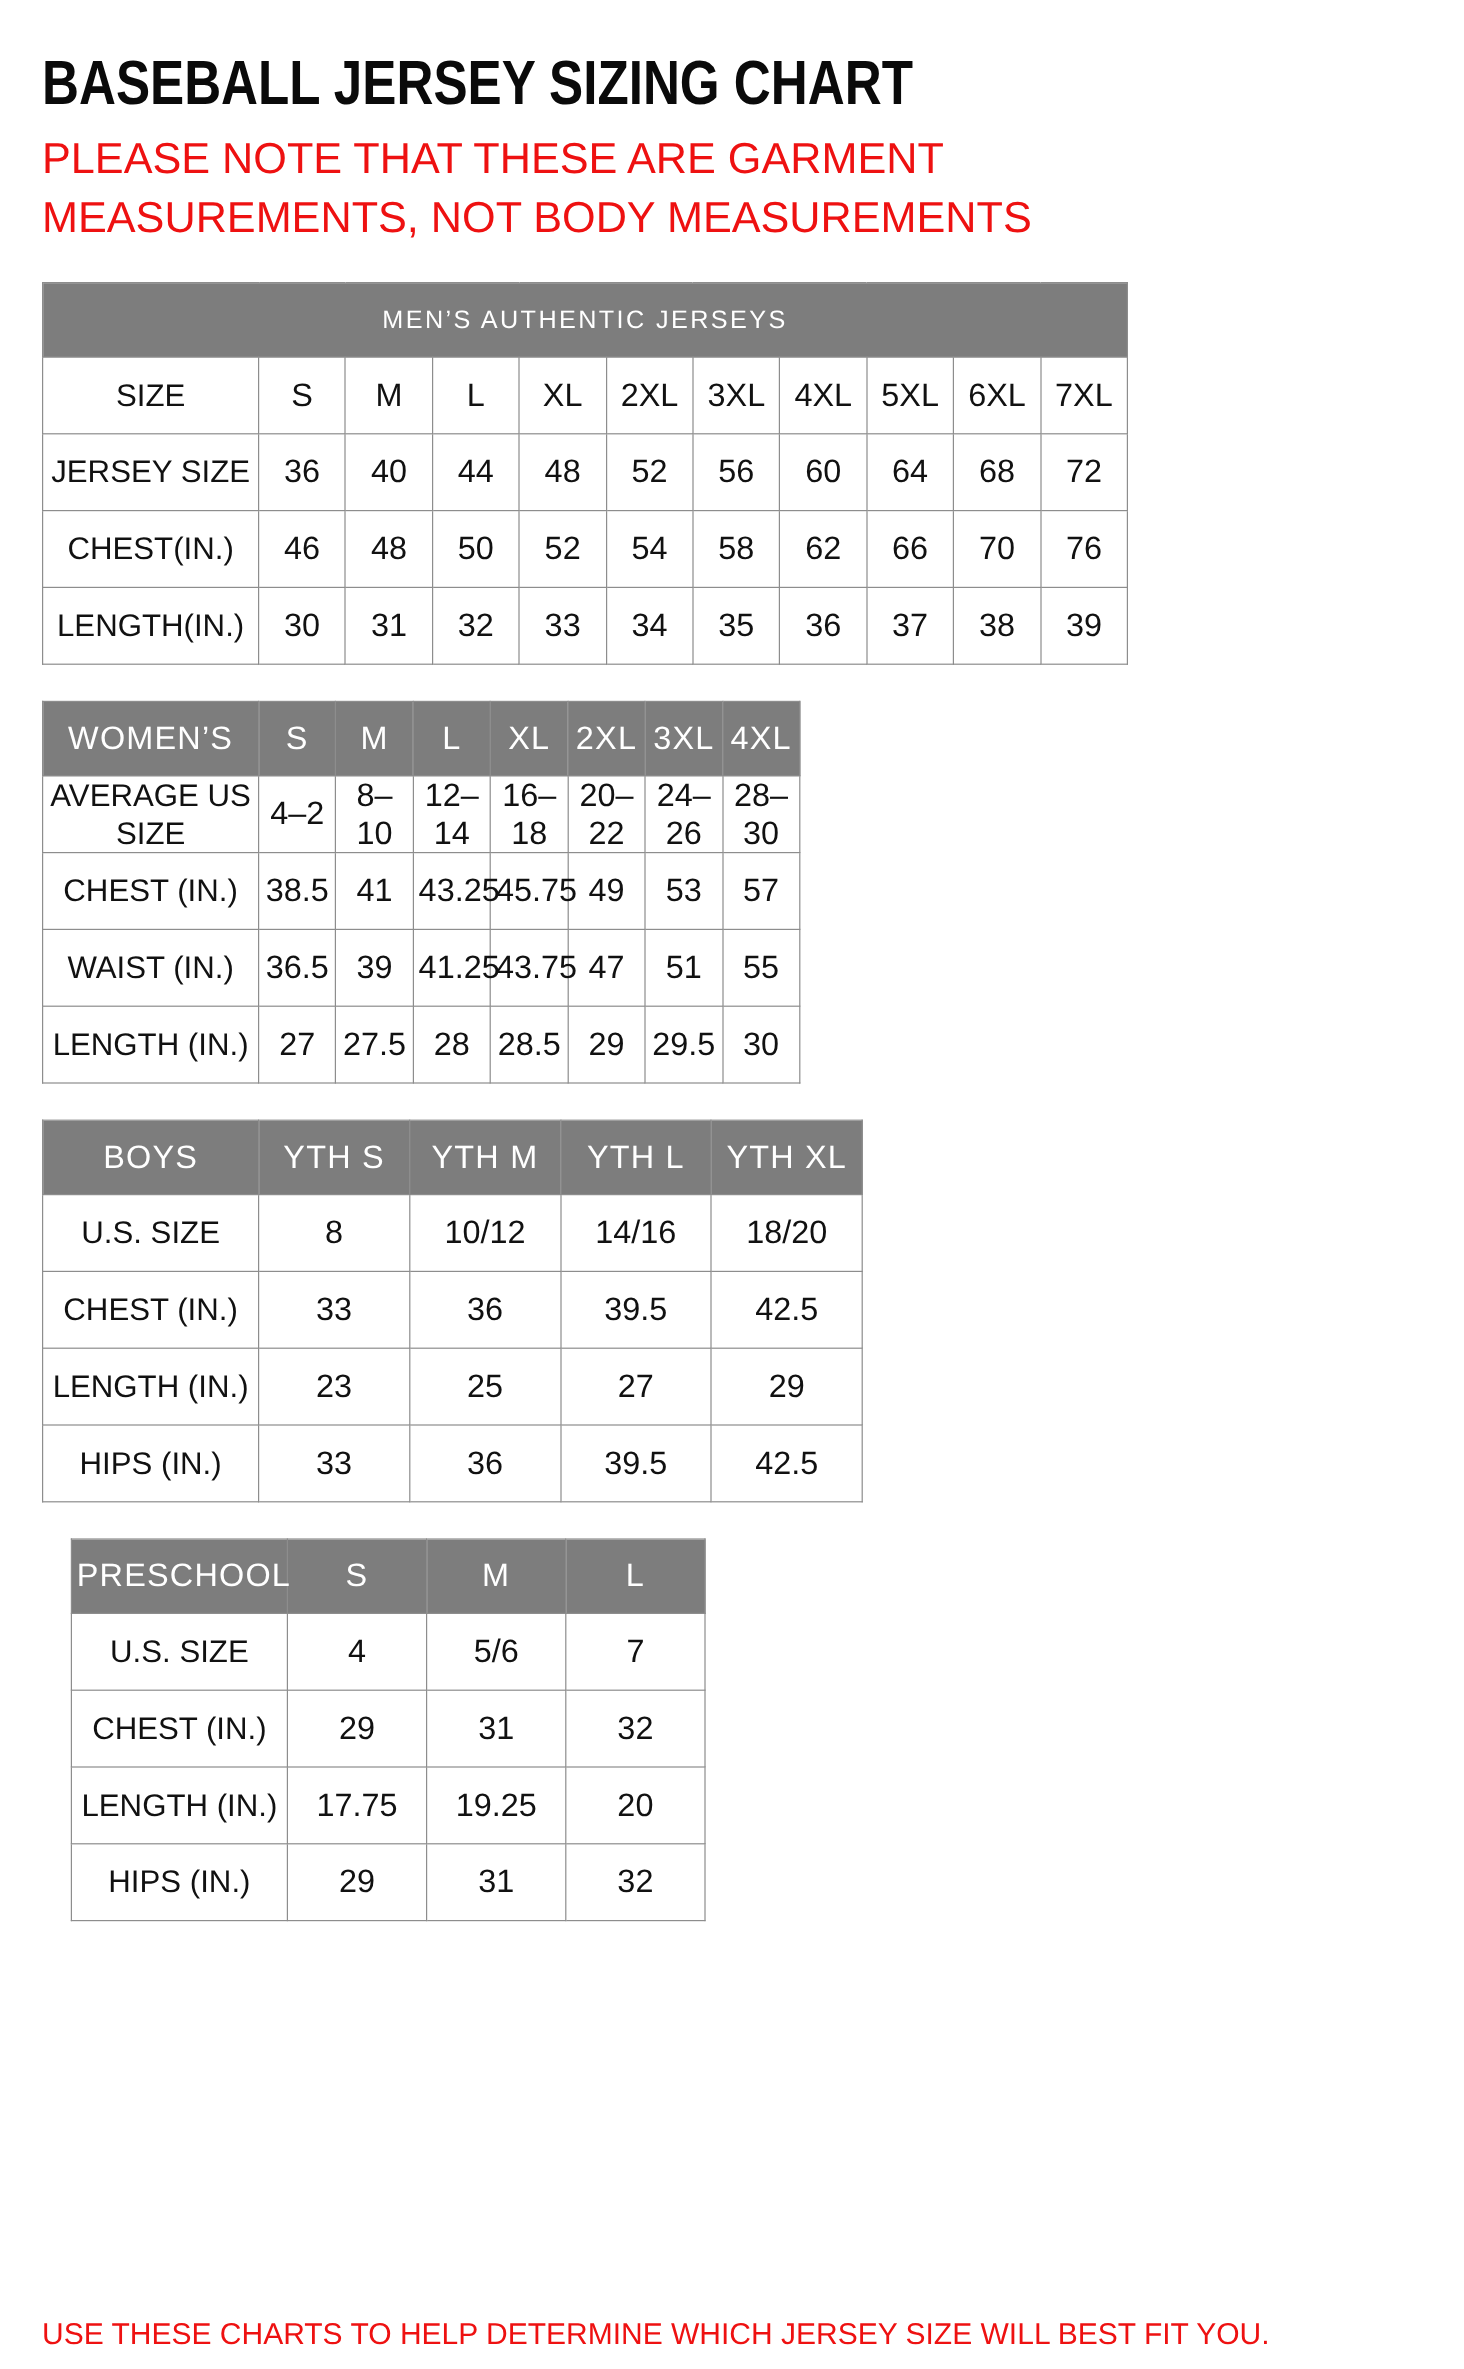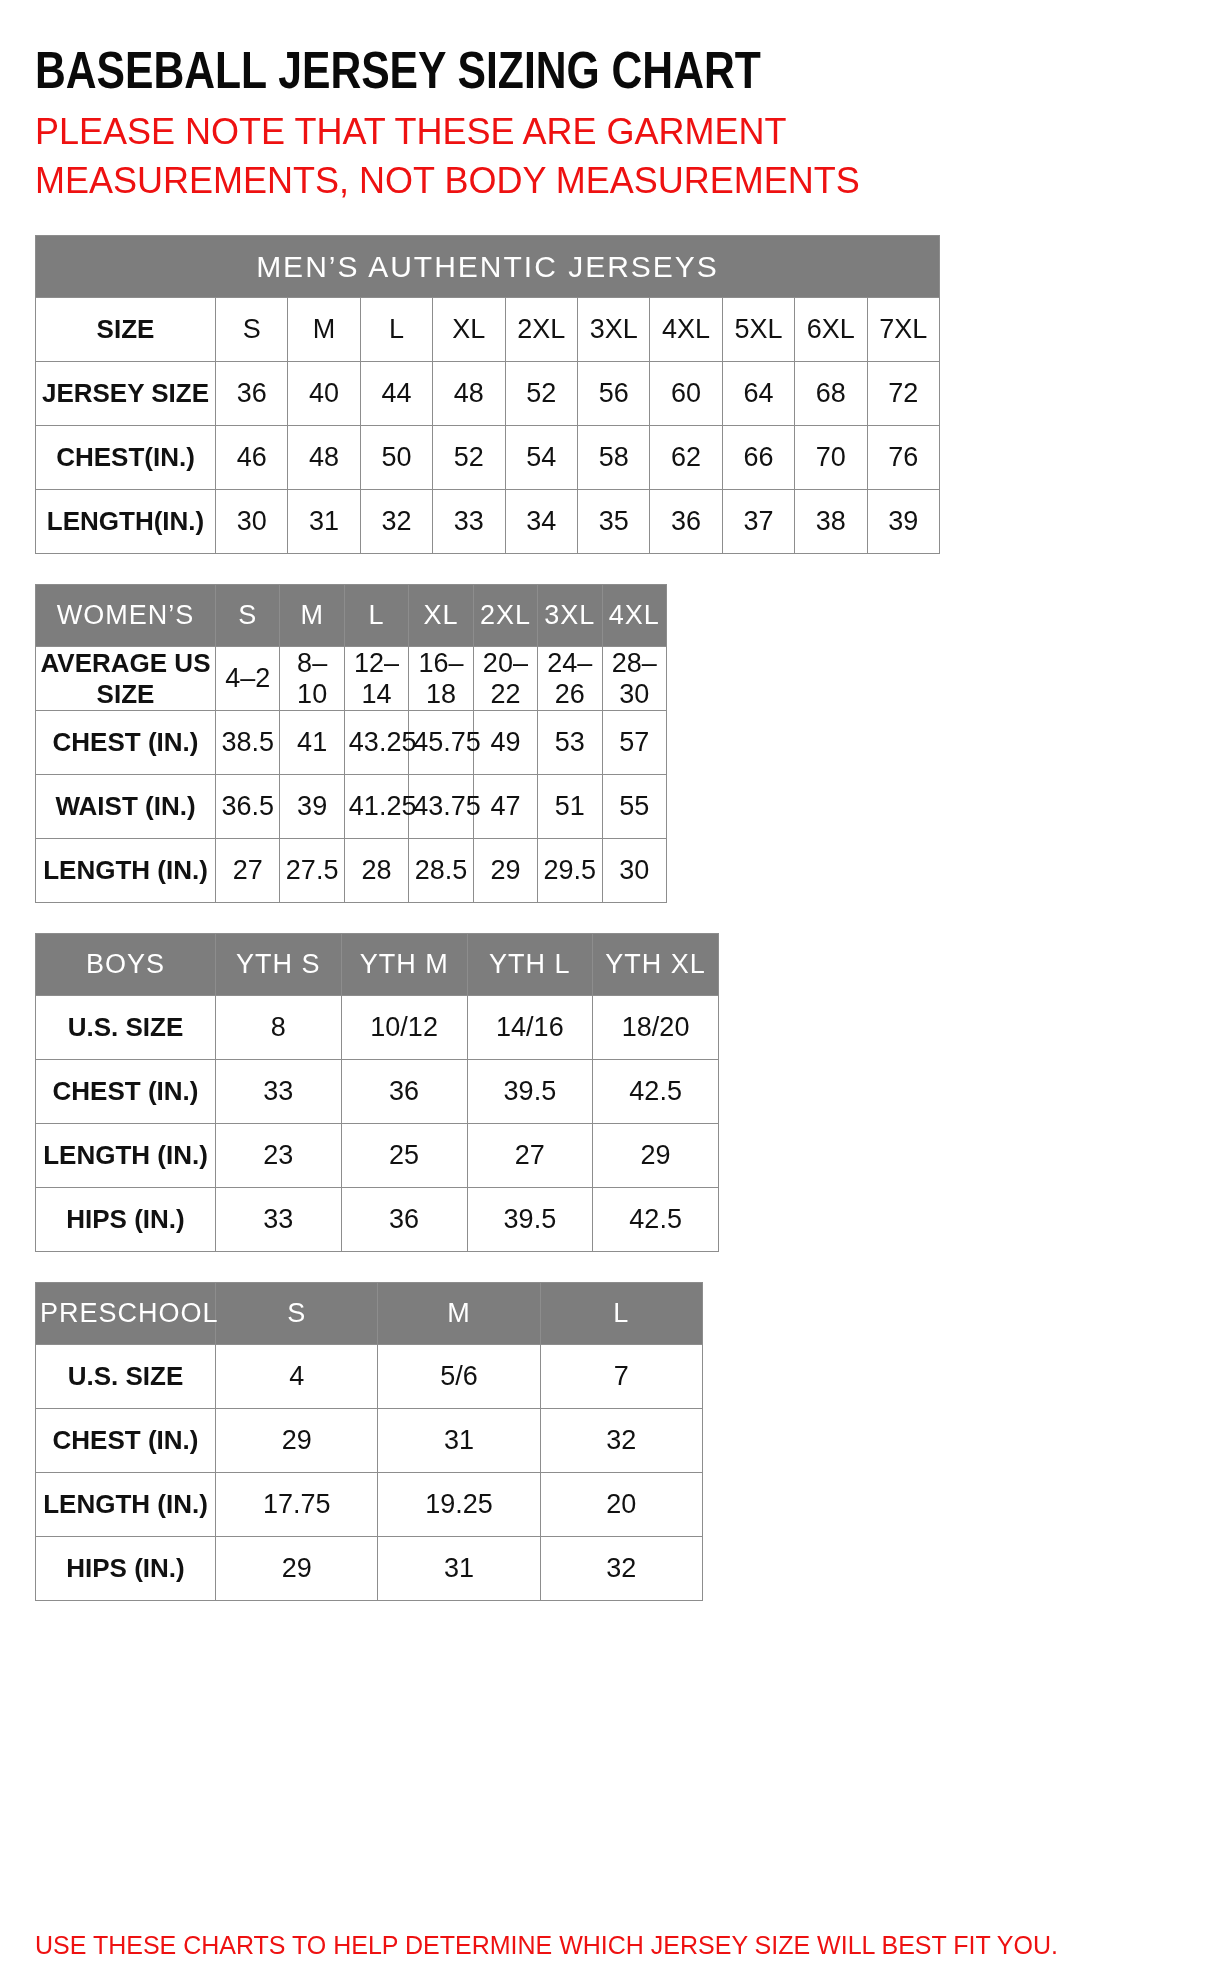--- a/index.html
+++ b/index.html
@@ -43,34 +43,34 @@
   }
   .tbl th {
     background: #7d7d7d;
     color: #ffffff;
     font-weight: normal;
     font-size: 27px;
     height: 62px;
     letter-spacing: 1px;
   }
   .tbl th.banner {
-    font-size: 30px;
+    font-size: 21px;
     letter-spacing: 2px;
   }
   .tbl td {
     font-size: 27px;
     height: 64px;
     background: #ffffff;
   }
-  .tbl td.rowlabel { font-size: 26px; font-weight: bold; }
+  .tbl td.rowlabel { font-size: 26px; }
 
   .tbl.mens      { width: 905px; }
   .tbl.womens    { width: 632px; }
   .tbl.boys      { width: 684px; }
-  .tbl.preschool { width: 668px; }
+  .tbl.preschool { width: 529px; margin-left: 24px; }
 
   .footer {
     color: #ee1111;
     font-size: 25px;
     margin-top: 330px;
     white-space: nowrap;
   }
 </style>
 </head>
 <body>

